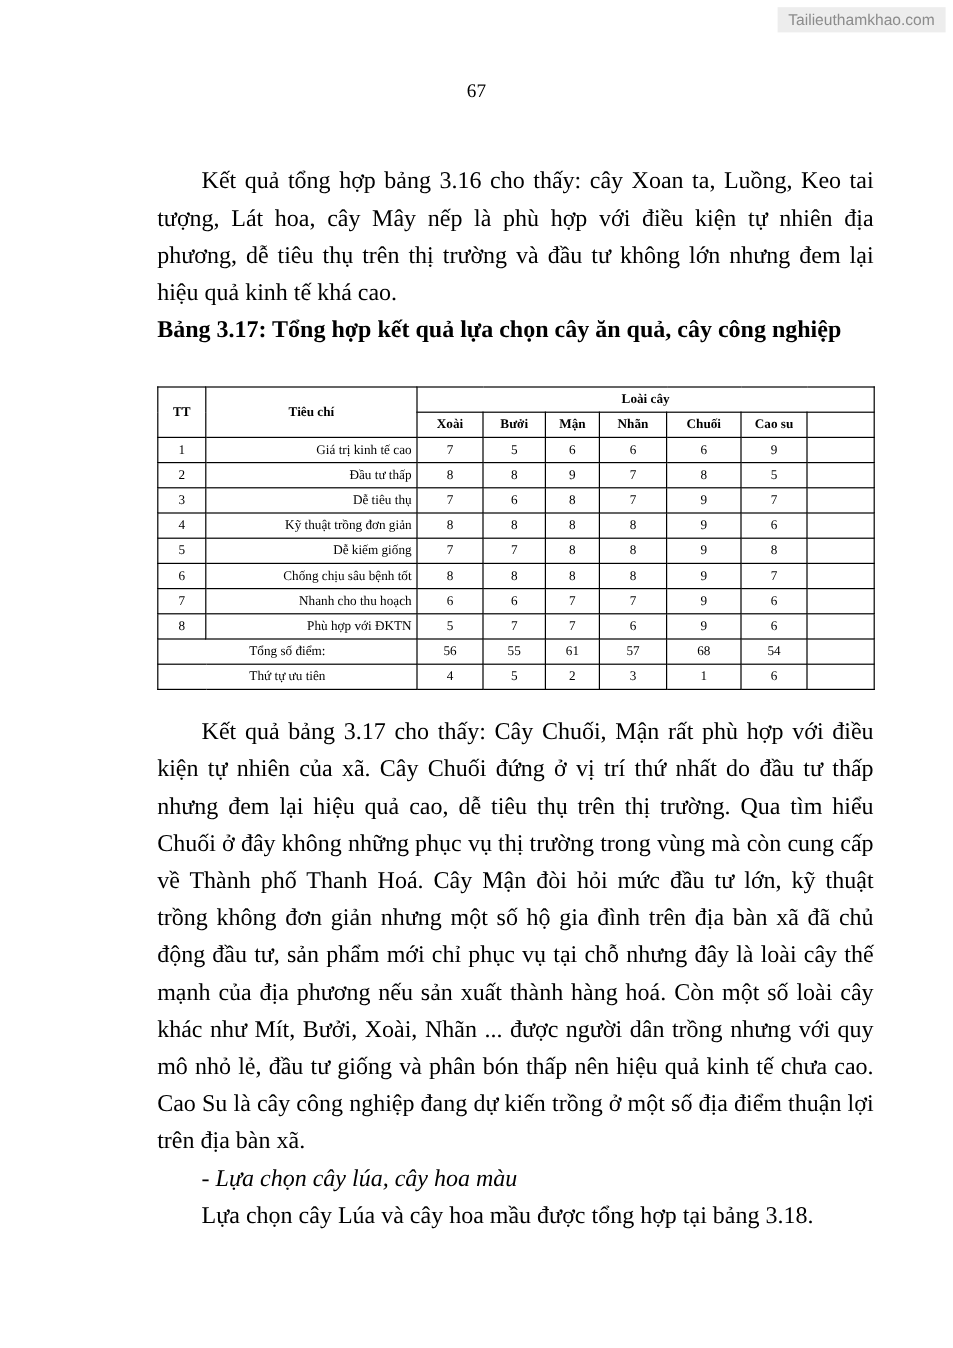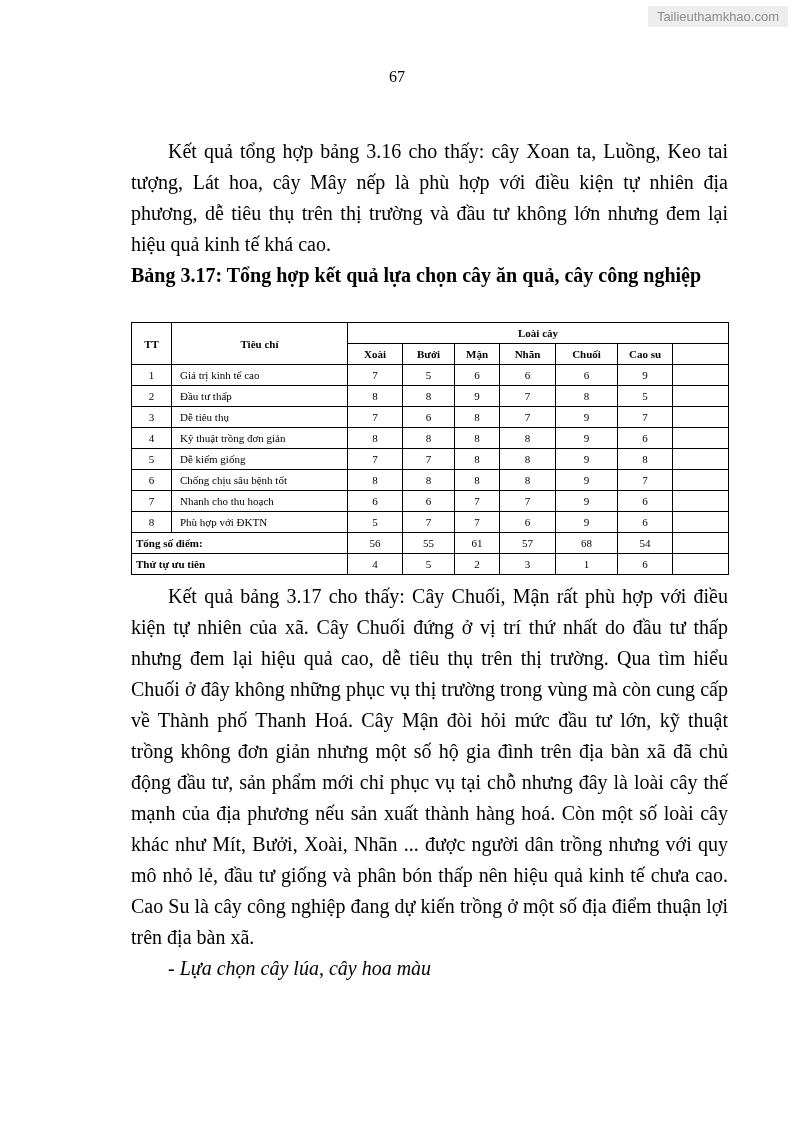--- a/index.html
+++ b/index.html
@@ -34,24 +34,24 @@
     margin-top: 31px;
   }
   th, td {
     border: 1px solid #000;
     padding: 4px 4px;
     vertical-align: middle;
     overflow: hidden;
   }
   th { font-weight: bold; text-align: center; }
   td.num { text-align: center; }
-  td.criteria { text-align: left; padding-left: 8px; }
+  td.criteria { text-align: right; padding-left: 8px; }
   td.bold { font-weight: normal; }
-  td.summary-label { font-weight: bold; }
-  .analysis-block { margin-top: 6px; }
+  td.summary-label { font-weight: normal; text-align: center; }
+  .analysis-block { margin-top: 20px; }
 </style>
 </head>
 <body>
 
 <div class="page">
   <div class="watermark">Tailieuthamkhao.com</div>
   <div class="page-number">67</div>
 
   <div class="content">
     <p class="justify indent">Kết quả tổng hợp bảng 3.16 cho thấy: cây Xoan ta, Luồng, Keo tai tượng, Lát hoa, cây Mây nếp là phù hợp với điều kiện tự nhiên địa phương, dễ tiêu thụ trên thị trường và đầu tư không lớn nhưng đem lại hiệu quả kinh tế khá cao.</p>
@@ -192,14 +192,15 @@
             <td class="num bold">3</td>
             <td class="num bold">1</td>
             <td class="num bold">6</td>
             <td></td>
           </tr>
         </tbody>
     </table>
 
     <p class="justify indent analysis-block">Kết quả bảng 3.17 cho thấy: Cây Chuối, Mận rất phù hợp với điều kiện tự nhiên của xã. Cây Chuối đứng ở vị trí thứ nhất do đầu tư thấp nhưng đem lại hiệu quả cao, dễ tiêu thụ trên thị trường. Qua tìm hiểu Chuối ở đây không những phục vụ thị trường trong vùng mà còn cung cấp về Thành phố Thanh Hoá. Cây Mận đòi hỏi mức đầu tư lớn, kỹ thuật trồng không đơn giản nhưng một số hộ gia đình trên địa bàn xã đã chủ động đầu tư, sản phẩm mới chỉ phục vụ tại chỗ nhưng đây là loài cây thế mạnh của địa phương nếu sản xuất thành hàng hoá. Còn một số loài cây khác như Mít, Bưởi, Xoài, Nhãn ... được người dân trồng nhưng với quy mô nhỏ lẻ, đầu tư giống và phân bón thấp nên hiệu quả kinh tế chưa cao. Cao Su là cây công nghiệp đang dự kiến trồng ở một số địa điểm thuận lợi trên địa bàn xã.</p>
     <p class="italic-line">- Lựa chọn cây lúa, cây hoa màu</p>
+    <p class="indent">Lựa chọn cây Lúa và cây hoa mầu được tổng hợp tại bảng 3.18.</p>
   </div>
 </div>
 
 </body></html>

